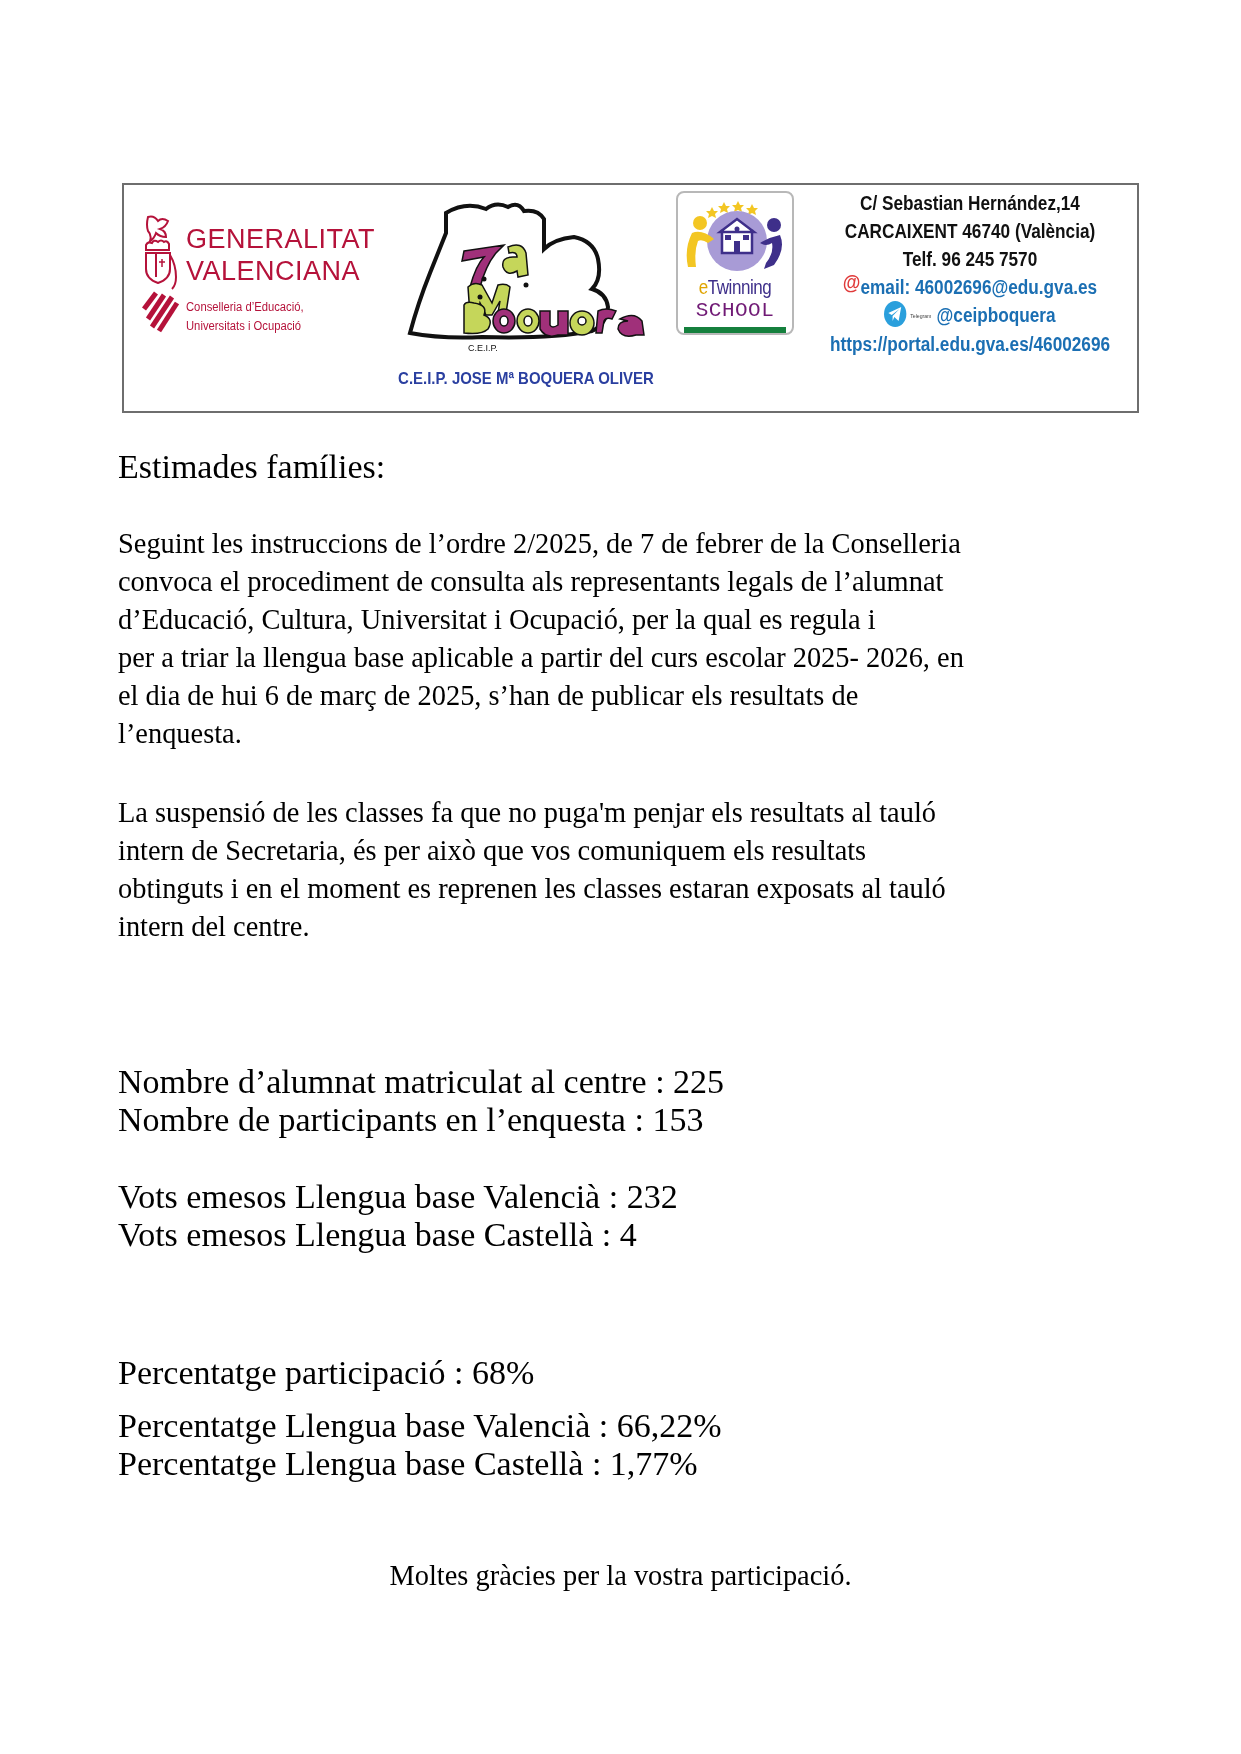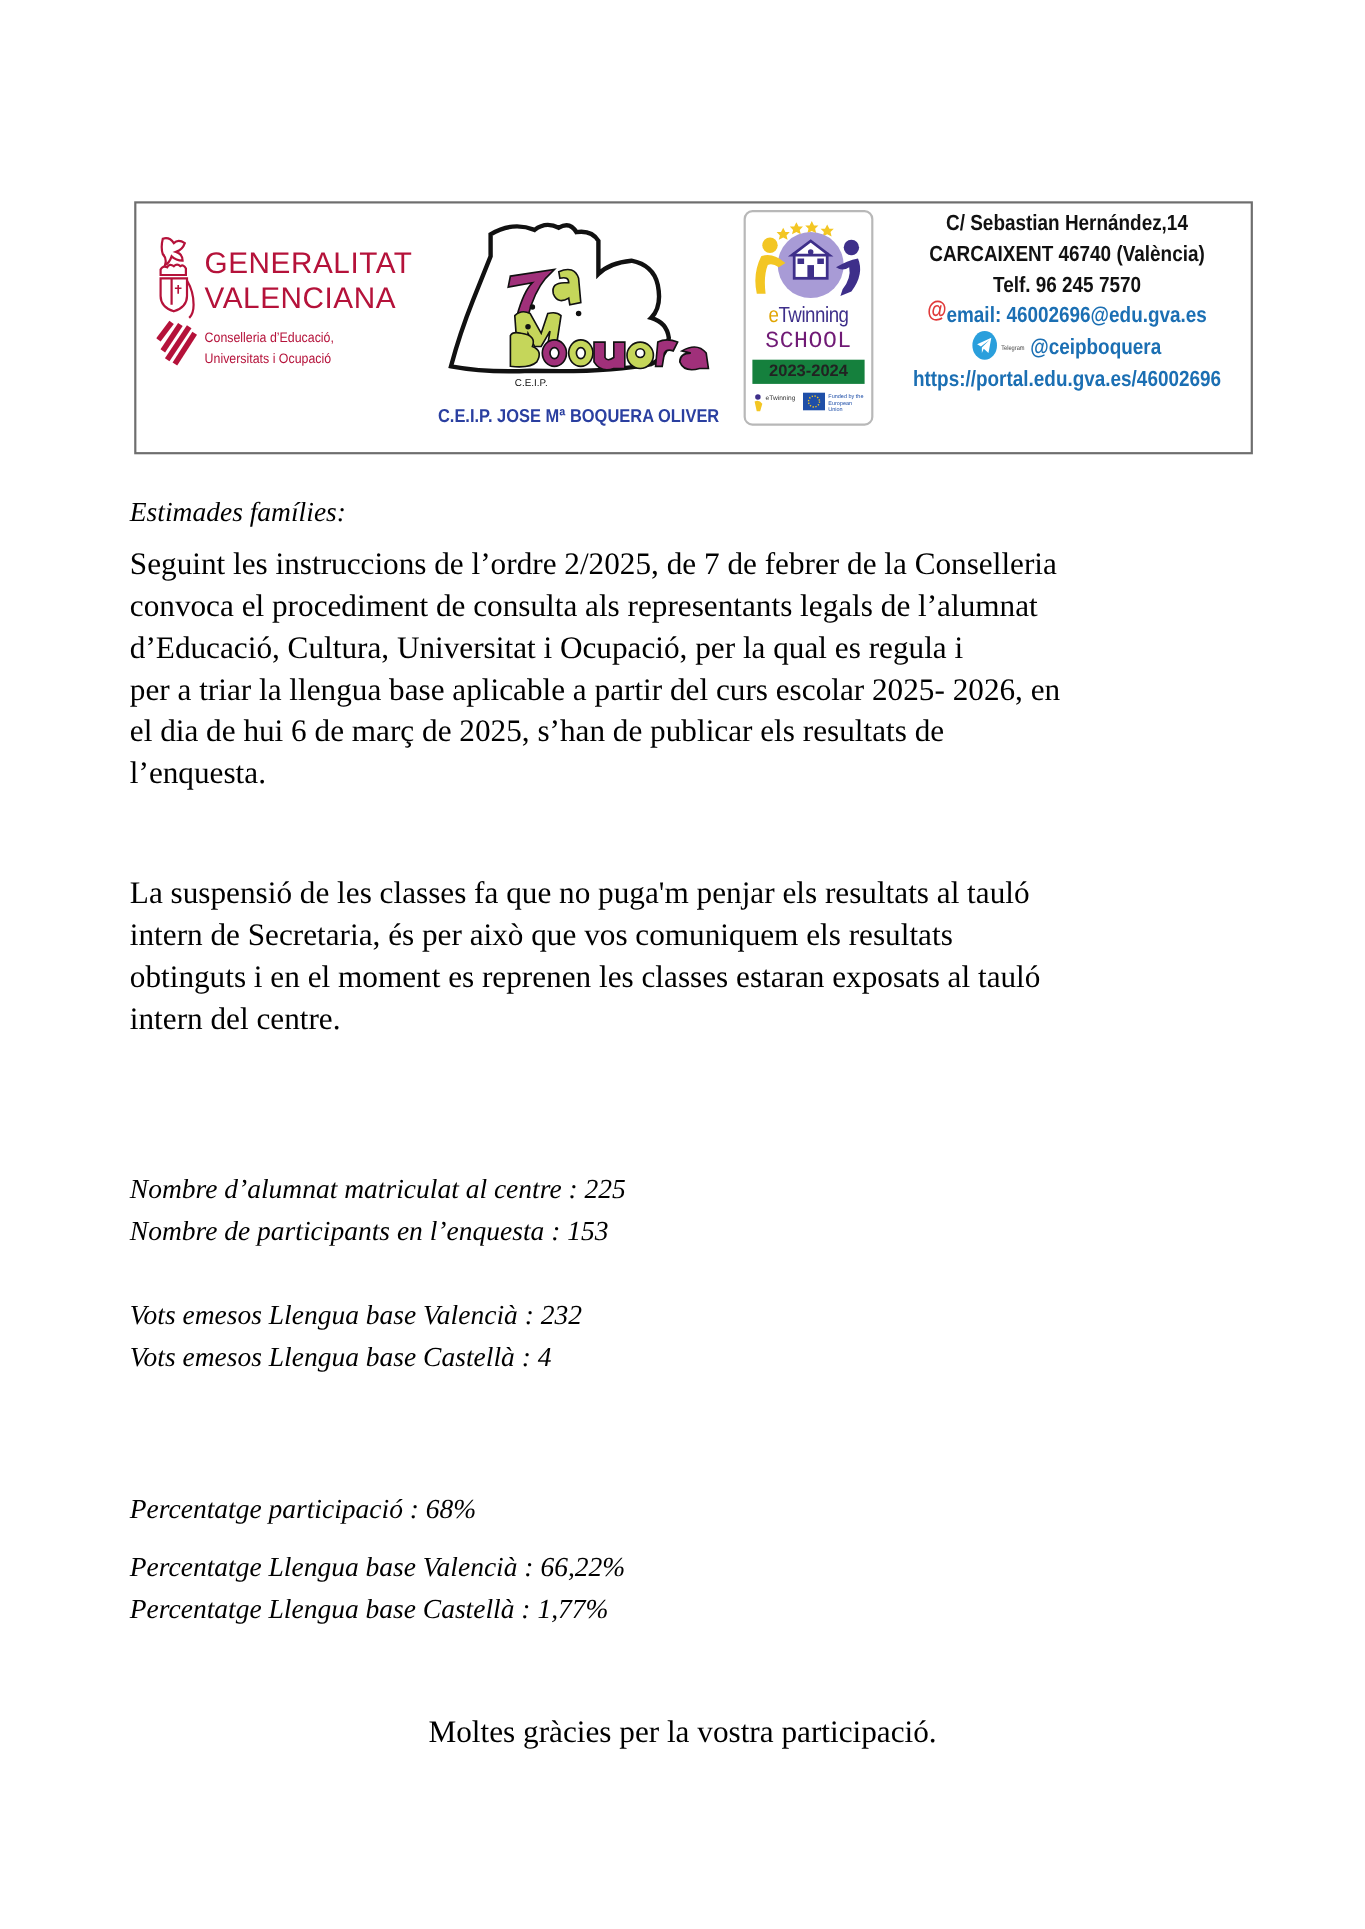--- a/index.html
+++ b/index.html
@@ -91,21 +91,21 @@
       white-space: nowrap;
       transform: scaleX(0.88);
       transform-origin: center top;
     }
     
     .etw {
       position: absolute;
       left: 552px;
       top: 6px;
       width: 118px;
-      height: 196px;
+      height: 144px;
       border: 2px solid #b8b8b8;
       border-radius: 8px;
       box-sizing: border-box;
       background: #ffffff;
       overflow: hidden;
     }
     .etw-art {
       position: absolute;
       left: 4px;
       top: 6px;
@@ -225,24 +225,23 @@
       font-weight: normal;
       color: #444;
       vertical-align: 4px;
       margin: 0 6px 0 4px;
     }
 
     
     .text {
       position: absolute;
       left: 118px;
-      font-size: 25px;
+      font-size: 34px;
       line-height: 38px;
       white-space: nowrap;
-      font-style: italic;
     }
     .para {
       position: absolute;
       left: 118px;
       width: 1010px;
       font-size: 28.4px;
       line-height: 38px;
     }
     .para .ln { display: block; white-space: nowrap; }
     .center-line {
@@ -370,21 +369,21 @@
     <div class="contact-line contact-blue"><span class="at-red">@</span><span>email:  46002696@edu.gva.es</span></div>
     <div class="contact-line contact-blue"><span class="tg-icon"><svg width="18" height="16" viewBox="0 0 18 16">
             <path d="M1 7 L16 1 L13 15 L8 11 L6 15 L6 10 L14 3 L5 9 Z" fill="#ffffff"></path>
           </svg></span><span class="tg-label">Telegram</span><span>@ceipboquera</span></div>
     <div class="contact-line contact-blue">https://portal.edu.gva.es/46002696</div>
   </div>
 </div>
 
 <div class="text" style="top:448px;">Estimades famílies:</div>
 
-<div class="para" style="top:495px;">
+<div class="para" style="top:525px;">
   <span class="ln">Seguint les instruccions de l’ordre 2/2025, de 7 de febrer de la Conselleria</span>
   <span class="ln">convoca el procediment de consulta als representants legals de l’alumnat</span>
   <span class="ln">d’Educació, Cultura, Universitat i Ocupació, per la qual es regula i</span>
   <span class="ln">per a triar la llengua base aplicable a partir del curs escolar 2025- 2026, en</span>
   <span class="ln">el dia de hui 6 de març de 2025, s’han de publicar els resultats de</span>
   <span class="ln">l’enquesta.</span>
 </div>
 
 <div class="para" style="top:794px;">
   <span class="ln">La suspensió de les classes fa que no puga'm penjar els resultats al tauló</span>

